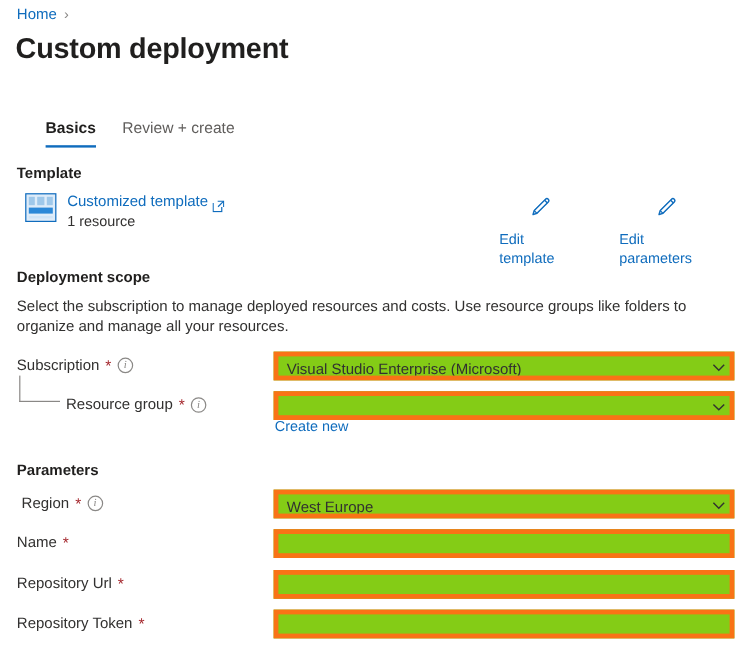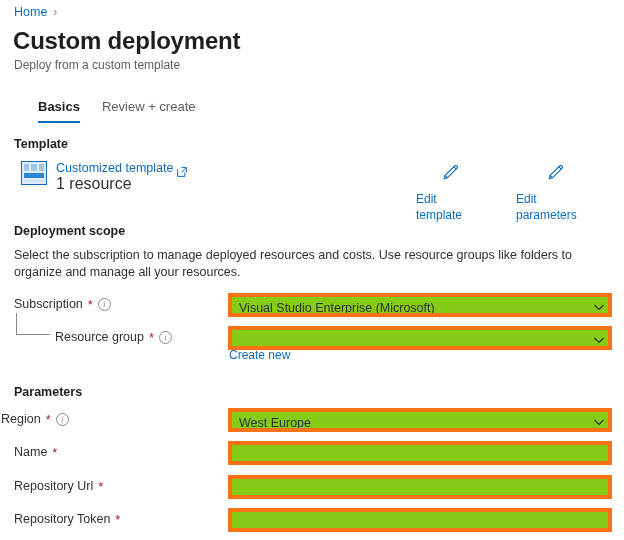--- a/index.html
+++ b/index.html
@@ -144,21 +144,21 @@
     color: #0f6cbd;
     cursor: pointer;
     display: flex;
     align-items: flex-end;
     gap: 4px;
   }
   .ext-icon { display: inline-flex; }
   .tmpl-sub {
     position: absolute;
     left: 56px; top: 176px;
-    font-size: 16px;
+    font-size: 12px;
     line-height: 16px;
     color: #323130;
   }
 
   
   .cmd {
     position: absolute;
     top: 162px;
     display: flex;
     flex-direction: column;
@@ -246,21 +246,20 @@
 <body>
 
 <div class="page">
 
   <div class="breadcrumb">
     <span class="crumb-link">Home</span>
     <span class="crumb-sep">›</span>
   </div>
 
   <div class="title">Custom deployment</div>
-  <div class="subtitle">Deploy from a custom template</div>
 
   <div class="tabs">
     <div class="tab active">
       <span>Basics</span>
     </div>
     <div class="tab">
       <span>Review + create</span>
     </div>
   </div>
 
@@ -339,21 +338,21 @@
   </div>
   <span class="chev" style="left:593px; top:332px;">
     <svg width="12" height="12" viewBox="0 0 12 12">
         <path d="M1.5,4 L6,8.5 L10.5,4" fill="none" stroke="#323130" stroke-width="1.2"></path>
       </svg>
   </span>
   <div class="create-new">Create new</div>
 
   <div class="section-head" style="left:14px; top:384px;">Parameters</div>
 
-  <div class="label" style="left:1px; top:411px;">
+  <div class="label" style="left:18px; top:411px;">
     <span>Region</span>
     <span class="req">*</span>
     <span class="info">i</span>
   </div>
   <div class="ctrl" style="top:408px;">
     <span>West Europe</span>
   </div>
   <span class="chev" style="left:593px; top:414px;">
     <svg width="12" height="12" viewBox="0 0 12 12">
         <path d="M1.5,4 L6,8.5 L10.5,4" fill="none" stroke="#323130" stroke-width="1.2"></path>

